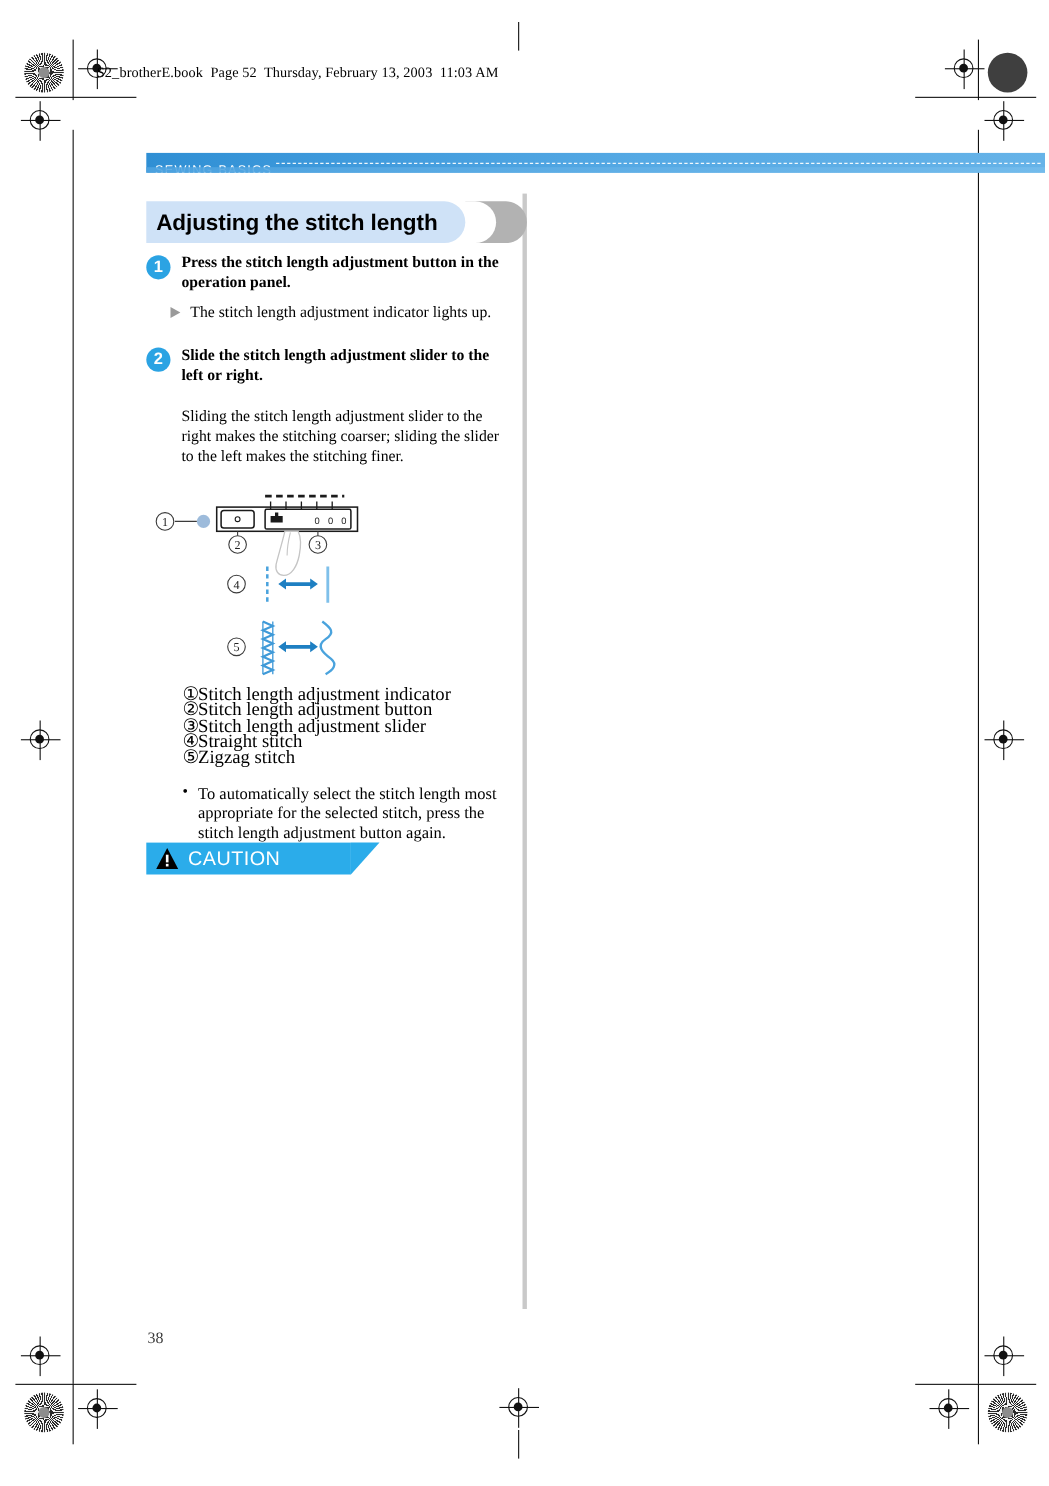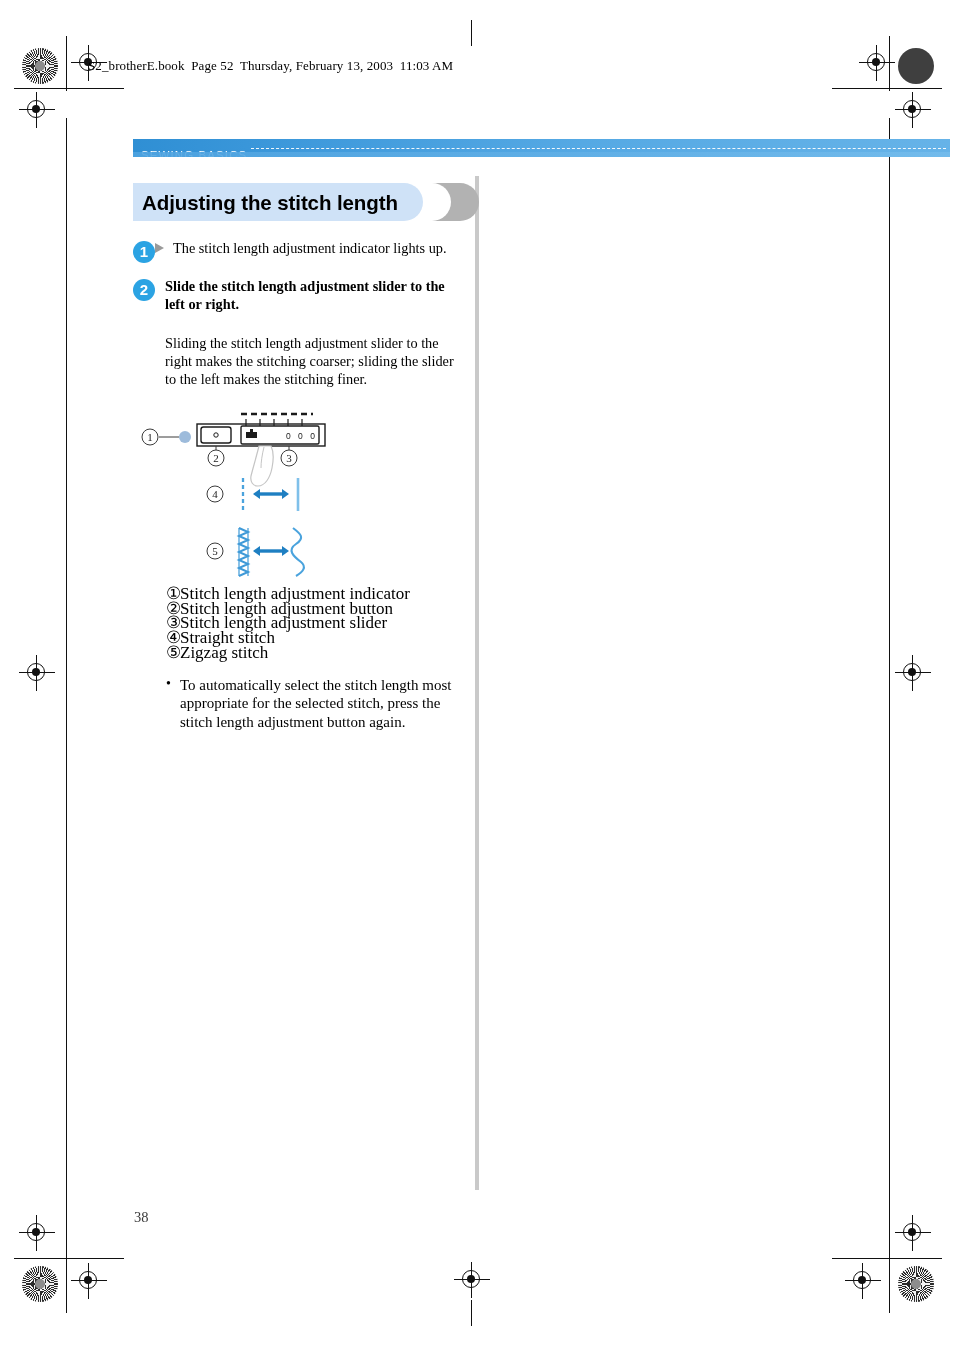--- a/index.html
+++ b/index.html
@@ -442,20 +442,23 @@
   <div class="title-cap-gray"></div>
   <div class="title-cap-white"></div>
   <div class="title-pill"></div>
   <div class="title-text">Adjusting the stitch length</div>
 </div>
 
 <div class="col">
 
   <div class="step">
     <div class="step-num">1</div>
+    <div class="step-body">
+      <div class="step-title">Press the stitch length adjustment button in the operation panel.</div>
+    </div>
     <div class="result">
       <span class="tri"></span>
       <span>The stitch length adjustment indicator lights up.</span>
     </div>
   </div>
 
   <div class="step" style="margin-top:20px;">
     <div class="step-num">2</div>
     <div class="step-body">
       <div class="step-title">Slide the stitch length adjustment slider to the left or right.</div>
@@ -550,15 +553,25 @@
     <div>
       <span class="kc">⑤</span><span>Zigzag stitch</span>
     </div>
   </div>
 
   <div class="note">To automatically select the stitch length most appropriate for the selected stitch, press the stitch length adjustment button again.</div>
 
 </div>
 
 <div class="caution">
+  <div class="caution-tab">
+    <span class="caution-tri">
+      <svg width="22" height="21" viewBox="0 0 22 21">
+        <path d="M11,1 L21,20 L1,20 Z" fill="#000000"></path>
+        <rect x="9.8" y="7" width="2.4" height="7" fill="#ffffff"></rect>
+        <rect x="9.8" y="15.3" width="2.4" height="2.4" fill="#ffffff"></rect>
+      </svg>
+    </span>
+    <span class="caution-label">CAUTION</span>
+  </div>
 </div>
 
 <div class="folio">38</div>
 
 </body></html>

